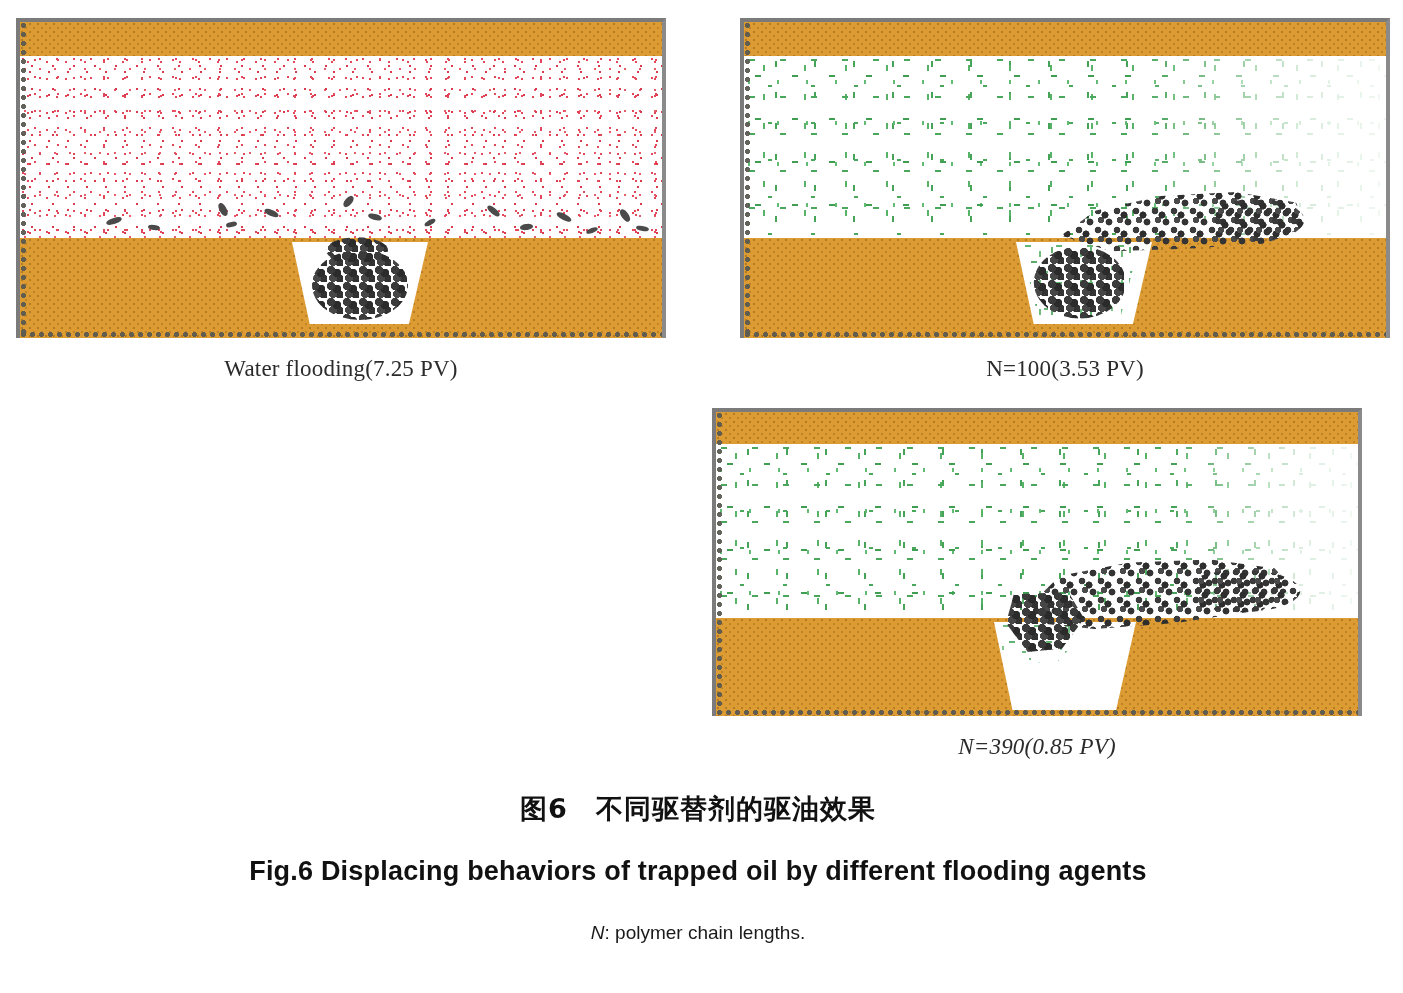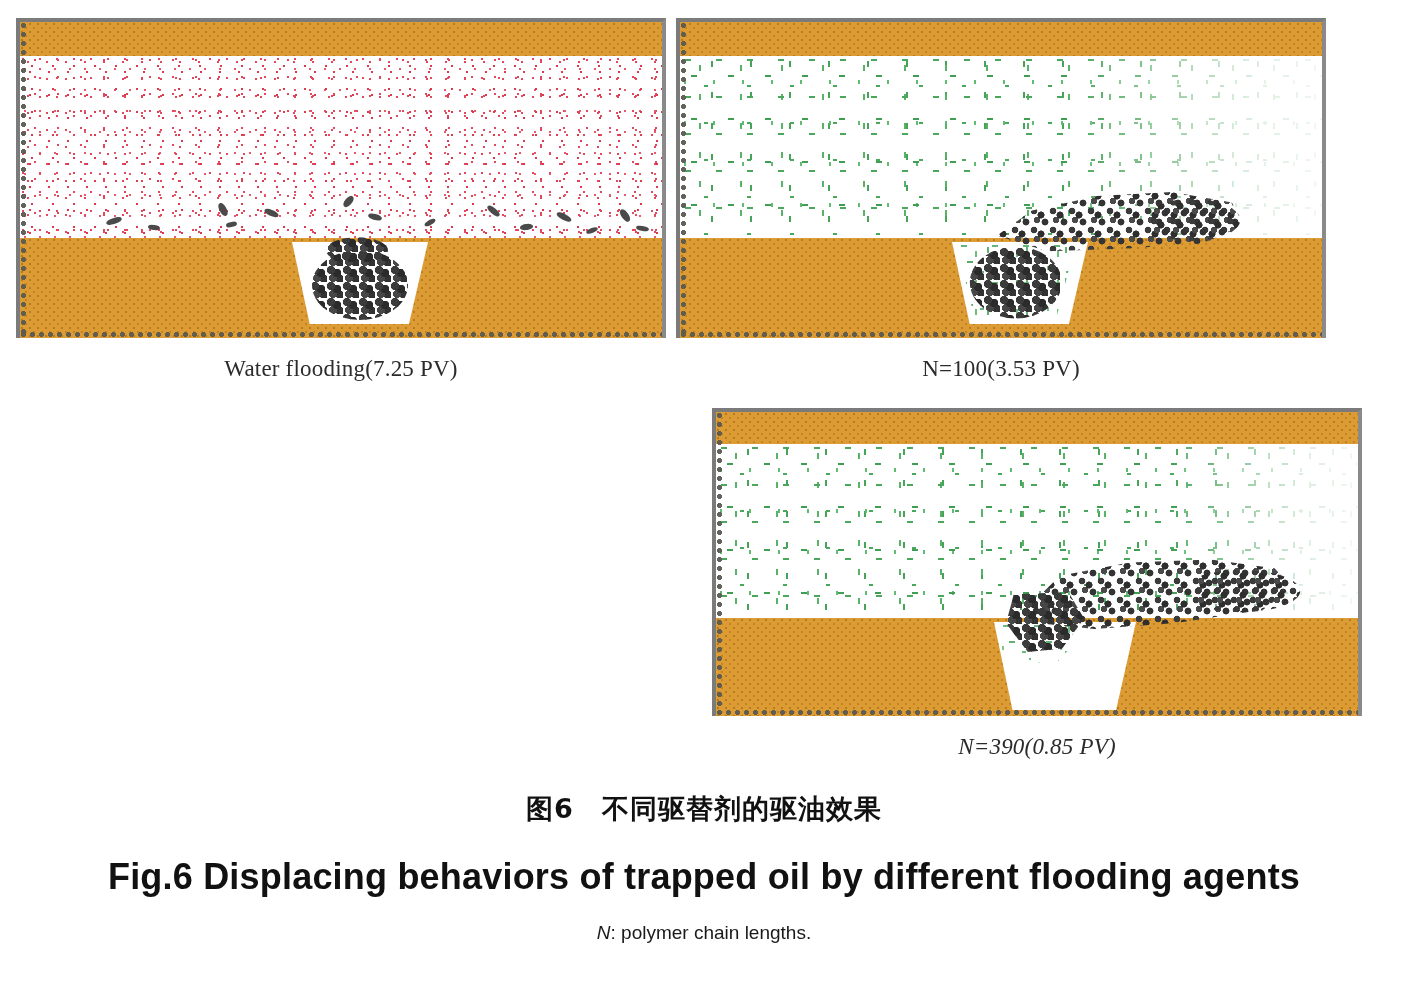--- a/index.html
+++ b/index.html
@@ -162,34 +162,33 @@
   .panel-caption .italic-n {
     font-style: italic;
   }
 
   
   .caption-block {
     position: absolute;
     left: 0;
     width: 1396px;
     text-align: center;
-    margin-left: 6px;
   }
   #caption-cn {
     top: 791px;
     font-family: "DejaVu Sans", "Liberation Sans", sans-serif;
     font-size: 27px;
     font-weight: bold;
     color: #111111;
     letter-spacing: 1px;
   }
   #caption-en {
     top: 856px;
     font-family: "Liberation Sans", sans-serif;
-    font-size: 36px;
+    font-size: 27px;
     font-weight: bold;
     color: #111111;
     letter-spacing: 0.2px;
   }
   #caption-note {
     top: 922px;
     font-family: "Liberation Sans", sans-serif;
     font-size: 19px;
     color: #1a1a1a;
   }
@@ -239,21 +238,21 @@
 
         <div class="wall-left"></div>
         <div class="wall-row" style="bottom:0;"></div>
       </div>
 
       <div class="panel-caption" style="top:338px;">
         <span>Water flooding(7.25 PV)</span>
       </div>
     </div>
 
-    <div class="panel" style="left:676px; top:18px; width:650px; height:370px;">
+    <div class="panel" style="left:740px; top:18px; width:650px; height:370px;">
       <div class="sim-box" style="width:650px; height:320px;">
 
         <div class="rock rock-top" style="height:34px;"></div>
 
         <div class="fluid fluid-polymer" style="top:34px; height:186px;">
           <div class="fluid-fade" style="width:250px;"></div>
         </div>
 
         <div class="rock rock-bottom" style="height:100px;"></div>
 

